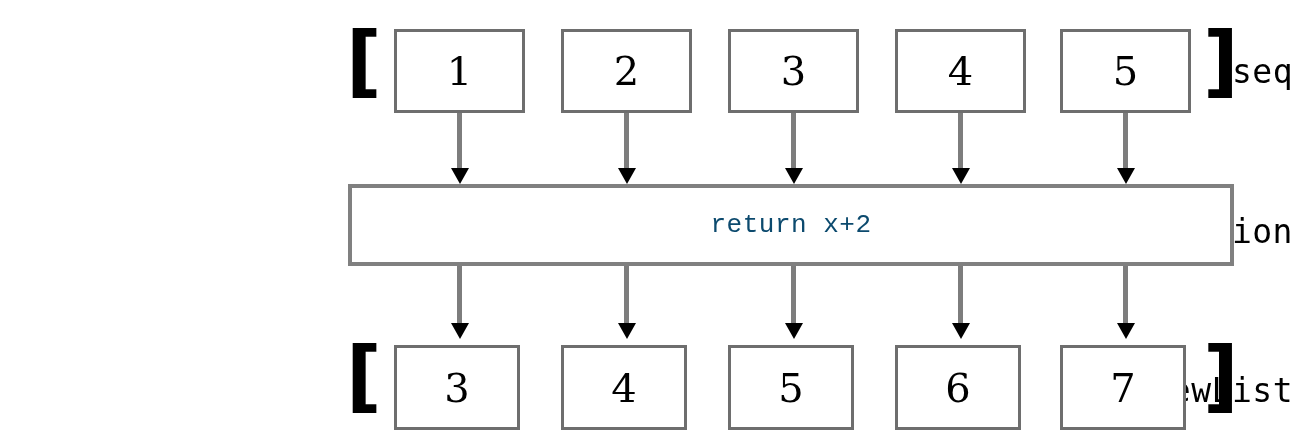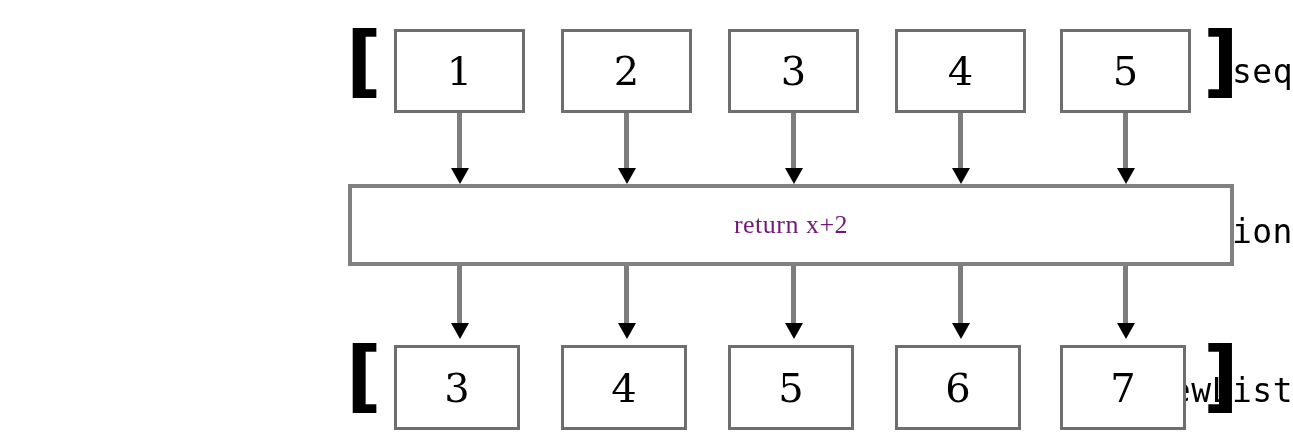--- a/index.html
+++ b/index.html
@@ -68,23 +68,23 @@
     top: 184px;
     width: 886px;
     height: 82px;
     border: 4px solid #808080;
     background: #ffffff;
     display: flex;
     align-items: center;
     justify-content: center;
   }
   #function-expression {
-    font-family: Liberation Serif, serif;
+    font-family: Liberation Mono, monospace;
     font-size: 26px;
-    color: #701a75;
+    color: #0c4a6e;
     letter-spacing: 0.5px;
   }
 
   
   .arrow {
     position: absolute;
     width: 5px;
     background: #7d7d7d;
   }
   .arrow::after {

